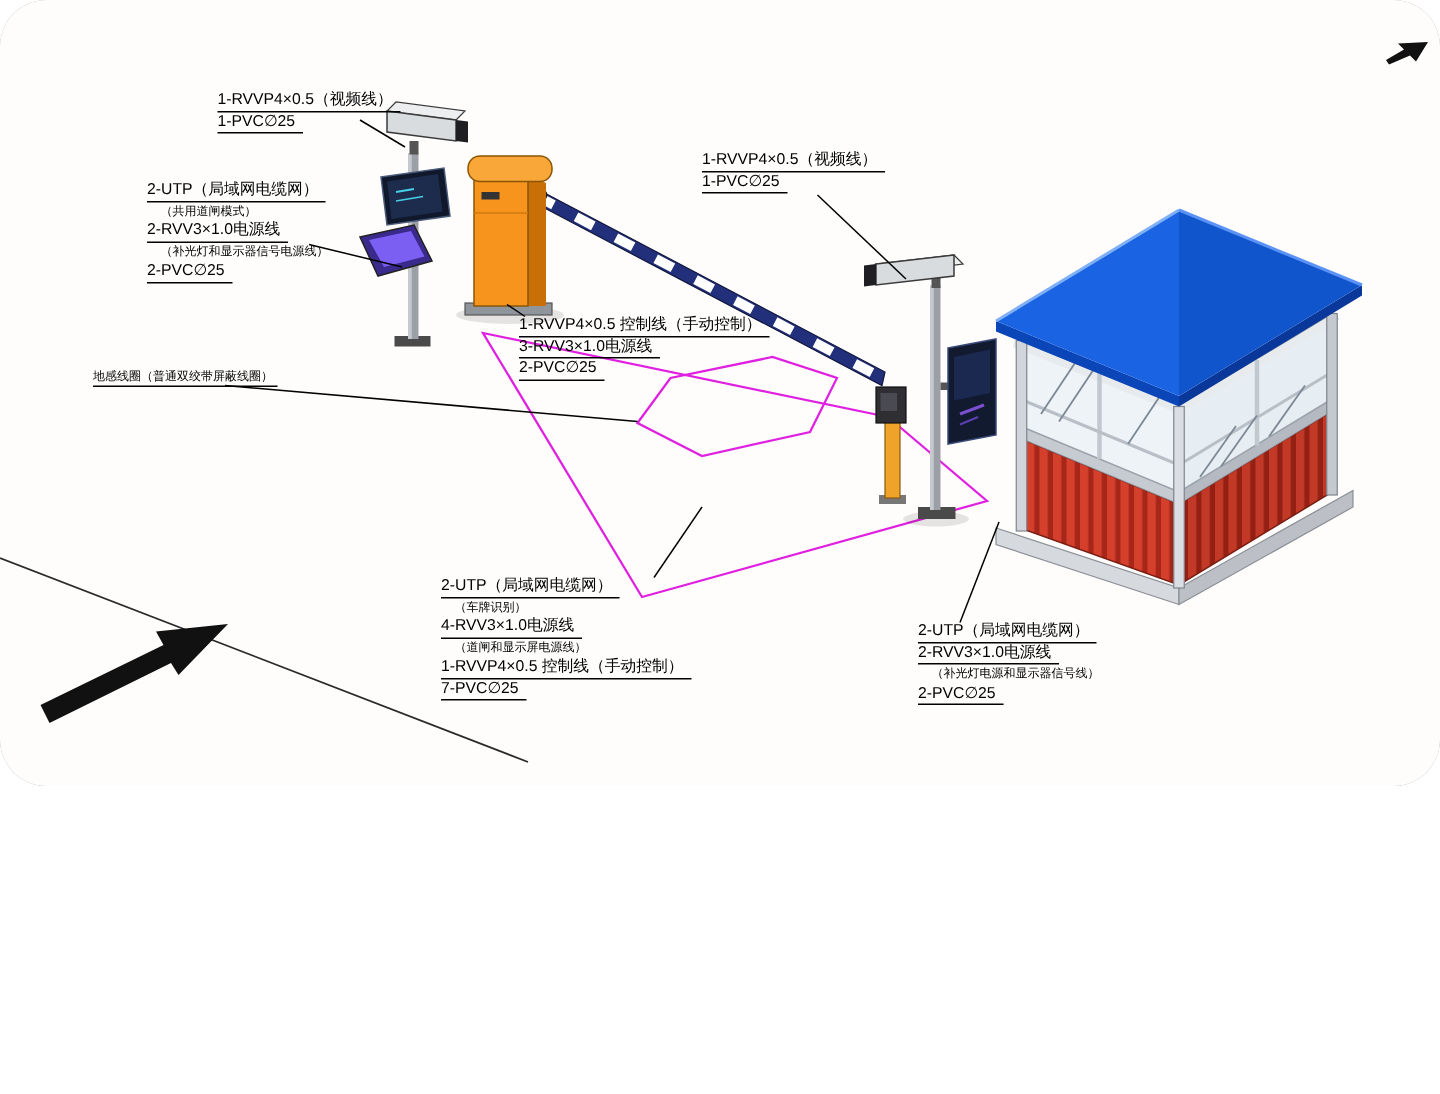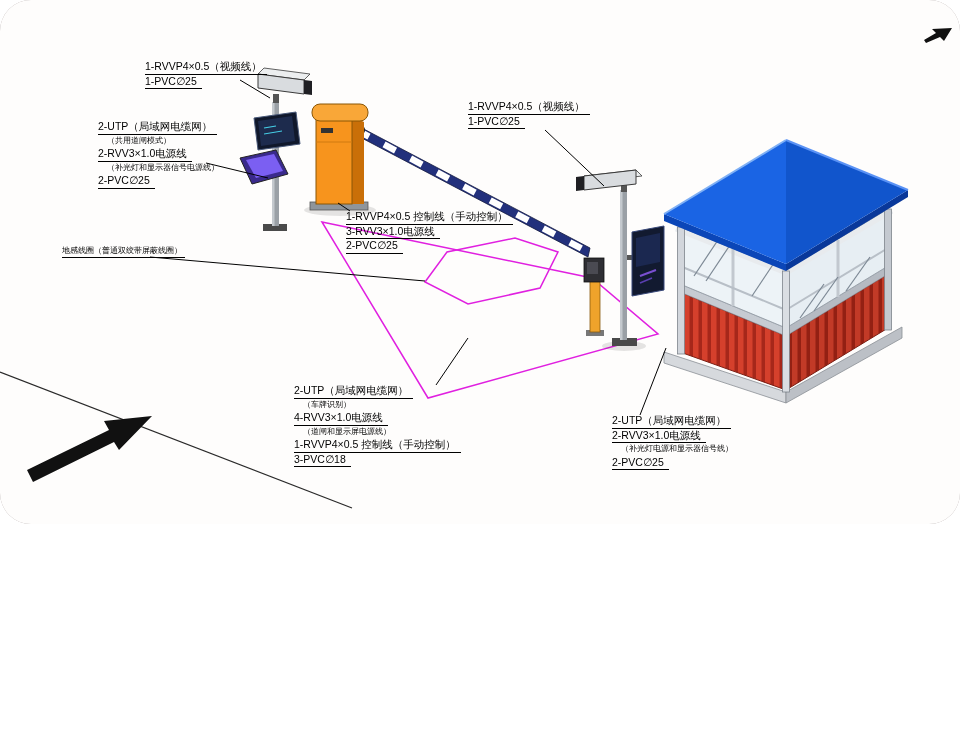--- a/index.html
+++ b/index.html
@@ -196,21 +196,21 @@
   <div class="ln">1-RVVP4×0.5（视频线）</div>
   <div class="ln">1-PVC∅25</div>
 </div>
 
 <div class="lbl" style="left:294px;top:384px;">
   <div class="ln">2-UTP（局域网电缆网）</div>
   <div class="sm">（车牌识别）</div>
   <div class="ln">4-RVV3×1.0电源线</div>
   <div class="sm">（道闸和显示屏电源线）</div>
   <div class="ln">1-RVVP4×0.5 控制线（手动控制）</div>
-  <div class="ln">3-PVC∅18</div>
+  <div class="ln">7-PVC∅25</div>
 </div>
 
 <div class="lbl" style="left:612px;top:414px;">
   <div class="ln">2-UTP（局域网电缆网）</div>
   <div class="ln">2-RVV3×1.0电源线</div>
   <div class="sm">（补光灯电源和显示器信号线）</div>
   <div class="ln">2-PVC∅25</div>
 </div>
 
 

